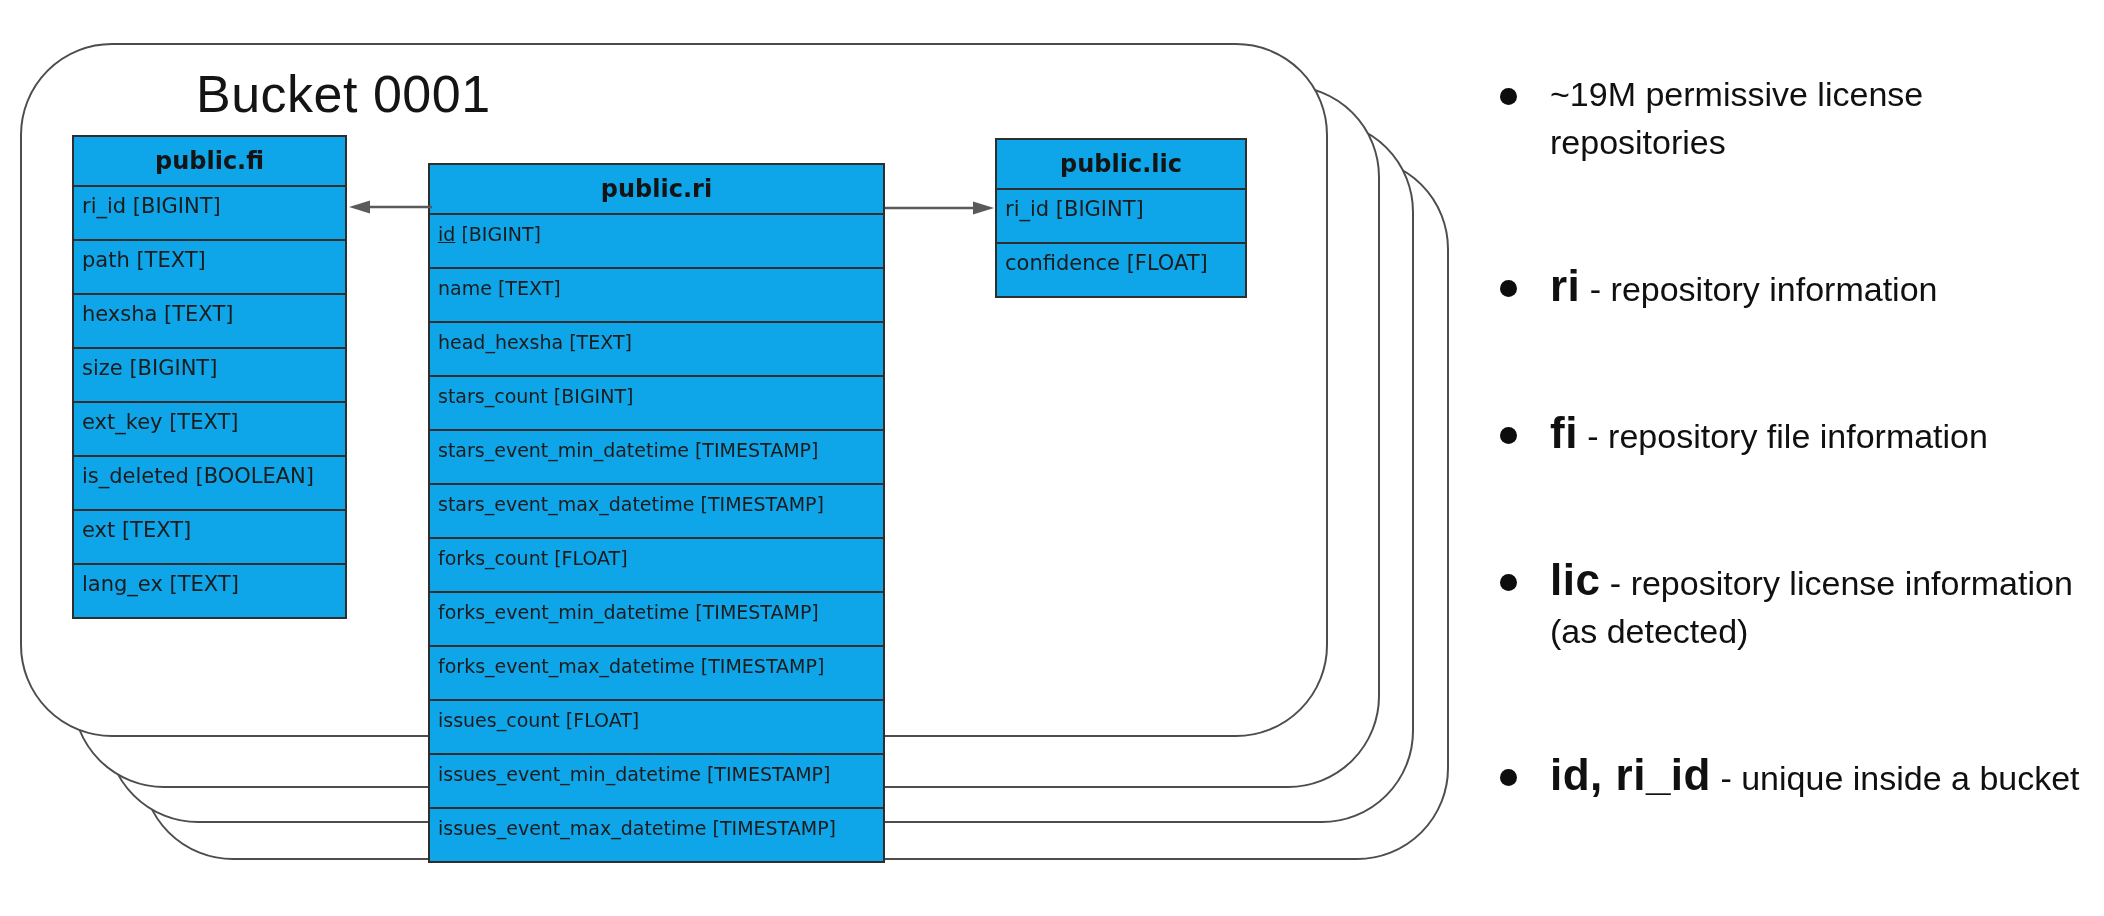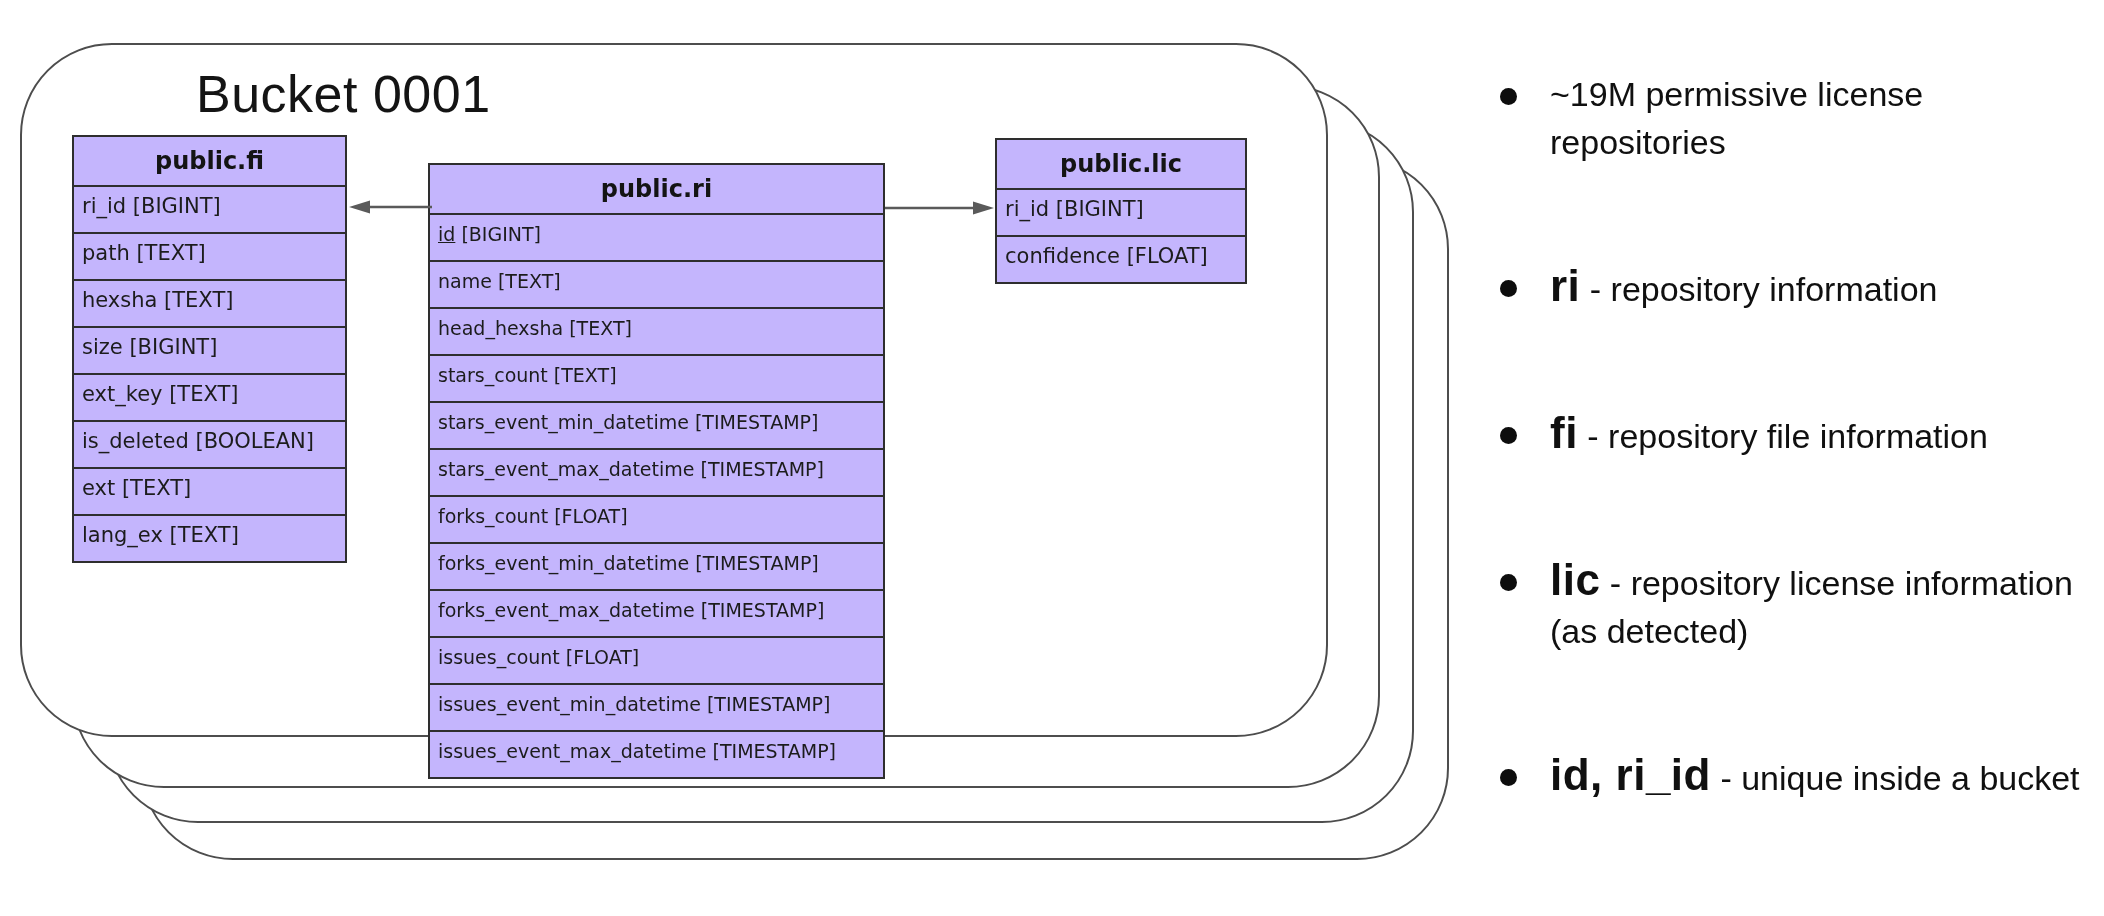--- a/index.html
+++ b/index.html
@@ -8,23 +8,23 @@
     font-family:"Liberation Sans",sans-serif;overflow:hidden;color:#161616;
   }
   
   .card{position:absolute;background:#ffffff;border:2px solid #4d4d4d;border-radius:92px;box-sizing:border-box;}
   .card-1{left:20px;top:43px;width:1308px;height:694px;}
   .card-2{left:72px;top:85px;width:1308px;height:703px;}
   .card-3{left:106px;top:120px;width:1308px;height:703px;}
   .card-4{left:141px;top:157px;width:1308px;height:703px;}
   .bucket-title{position:absolute;left:196px;top:64px;font-size:52px;letter-spacing:0.5px;color:#141414;}
   
-  .db-table{position:absolute;border:2px solid #2e2e2e;background:#c4b5fd;box-sizing:border-box;font-family:"DejaVu Sans",sans-serif;}
+  .db-table{position:absolute;border:2px solid #2e2e2e;background:#0ea5e9;box-sizing:border-box;font-family:"DejaVu Sans",sans-serif;}
   .tbl-header{height:48px;line-height:48px;text-align:center;font-weight:bold;font-size:24px;color:#141414;white-space:nowrap;overflow:hidden;}
-  .tbl-row{height:47px;line-height:38px;border-top:2px solid #2e2e2e;padding-left:8px;font-size:21px;color:#1c1c1c;white-space:nowrap;box-sizing:border-box;overflow:hidden;}
+  .tbl-row{height:54px;line-height:38px;border-top:2px solid #2e2e2e;padding-left:8px;font-size:21px;color:#1c1c1c;white-space:nowrap;box-sizing:border-box;overflow:hidden;}
   .db-table.condensed .tbl-row{font-size:19px;}
   .pk{text-decoration:underline;}
   
   .arrow{position:absolute;}
   
   .bullets{position:absolute;left:1500px;top:70px;width:604px;display:flex;flex-direction:column;gap:96px;list-style:none;margin:0;padding:0;}
   .bullet{display:flex;align-items:flex-start;}
   .dot{flex:0 0 17px;width:17px;height:17px;border-radius:50%;background:#0d0d0d;margin:18px 33px 0 0;}
   .btext{font-size:34px;line-height:48px;color:#101010;width:548px;}
   .term{font-size:44px;font-weight:bold;letter-spacing:0.5px;}
@@ -50,21 +50,21 @@
       <div class="tbl-row">ext_key [TEXT]</div>
       <div class="tbl-row">is_deleted [BOOLEAN]</div>
       <div class="tbl-row">ext [TEXT]</div>
       <div class="tbl-row">lang_ex [TEXT]</div>
     </div>
   <div class="db-table condensed" style="left:428px;top:135px;width:457px;margin-top:28px;">
       <div class="tbl-header">public.ri</div>
       <div class="tbl-row"><span class="pk">id</span> [BIGINT]</div>
       <div class="tbl-row">name [TEXT]</div>
       <div class="tbl-row">head_hexsha [TEXT]</div>
-      <div class="tbl-row">stars_count [TEXT]</div>
+      <div class="tbl-row">stars_count [BIGINT]</div>
       <div class="tbl-row">stars_event_min_datetime [TIMESTAMP]</div>
       <div class="tbl-row">stars_event_max_datetime [TIMESTAMP]</div>
       <div class="tbl-row">forks_count [FLOAT]</div>
       <div class="tbl-row">forks_event_min_datetime [TIMESTAMP]</div>
       <div class="tbl-row">forks_event_max_datetime [TIMESTAMP]</div>
       <div class="tbl-row">issues_count [FLOAT]</div>
       <div class="tbl-row">issues_event_min_datetime [TIMESTAMP]</div>
       <div class="tbl-row">issues_event_max_datetime [TIMESTAMP]</div>
     </div>
   <div class="db-table" style="left:995px;top:138px;width:252px;">

